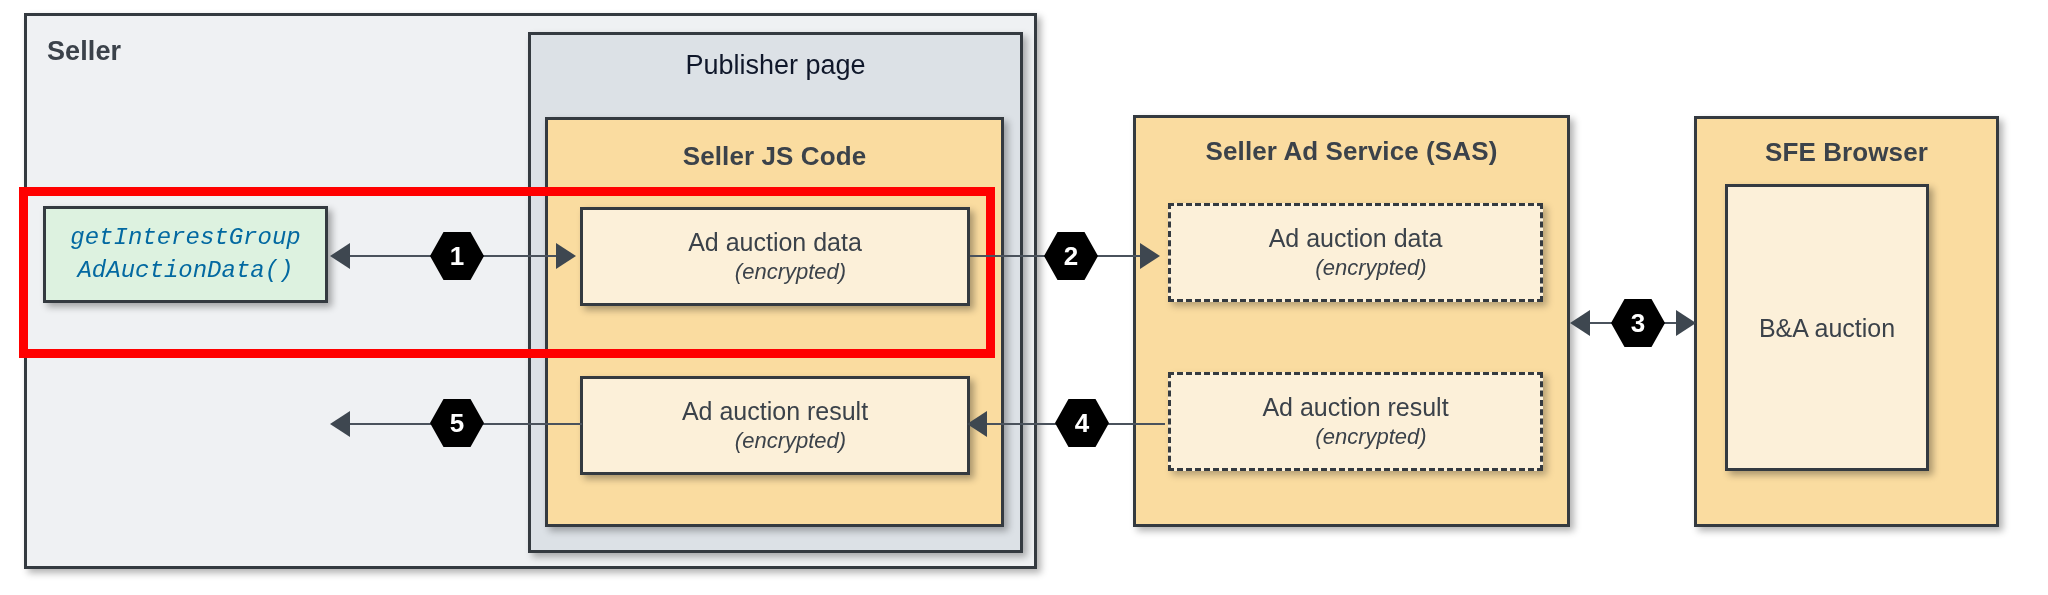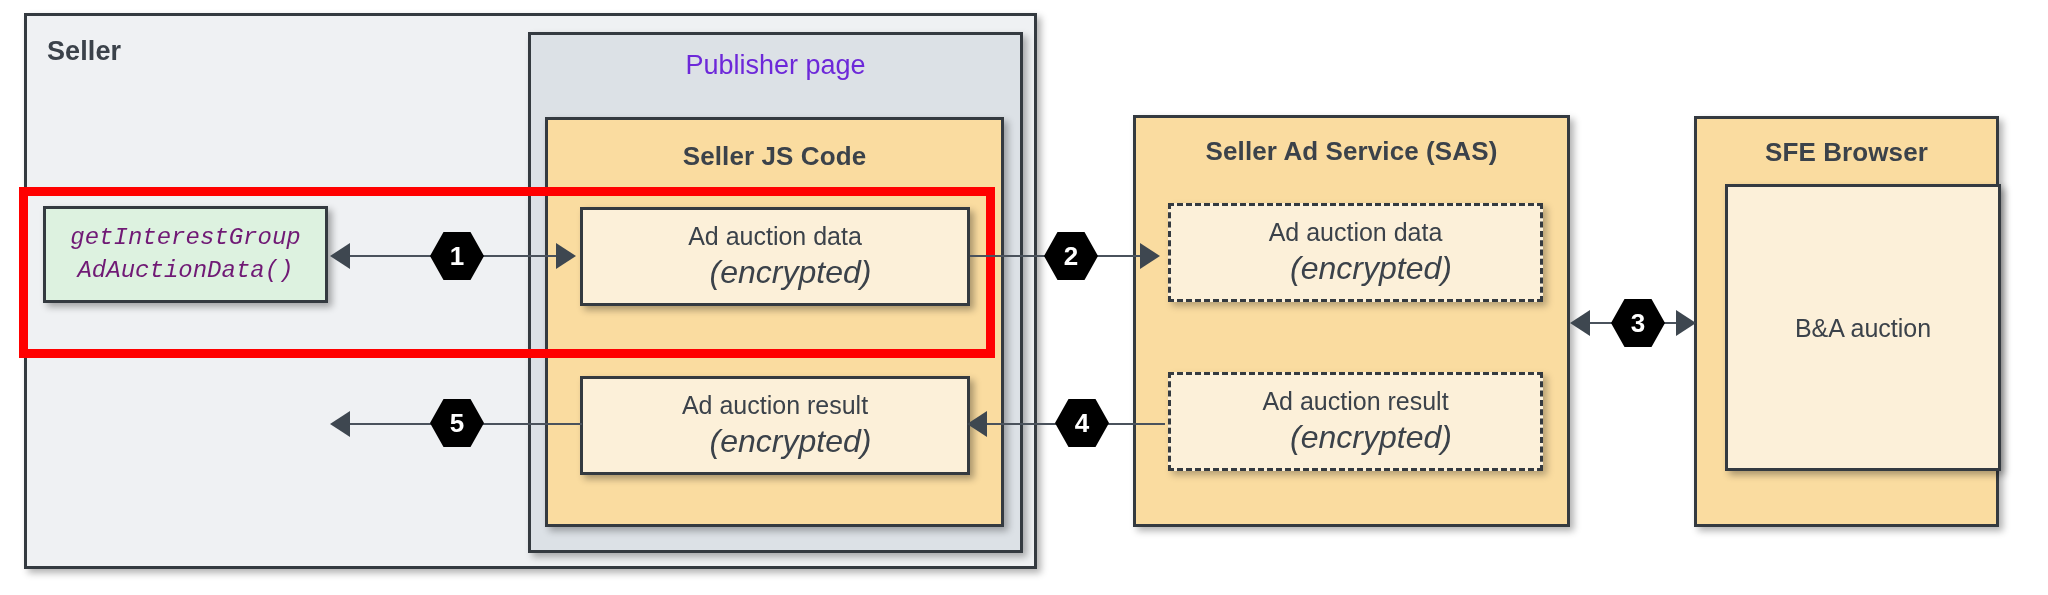--- a/index.html
+++ b/index.html
@@ -34,21 +34,21 @@
   }
 
   .panel-title {
     font-weight: bold;
     color: #3b424a;
     letter-spacing: 0.1px;
     white-space: nowrap;
   }
   .plain-title {
     font-weight: normal;
-    color: #6d28d9;
+    color: #0f172a;
     white-space: nowrap;
   }
 
   
   #browser {
     left: 24px; top: 13px;
     width: 1013px; height: 556px;
     background: #eff1f3;
     align-items: flex-start;
   }
@@ -121,41 +121,41 @@
     border: 3px dashed #343a40;
     box-shadow: 4px 4px 7px rgba(0,0,0,0.28);
   }
   .cream { background: #fcf0d9; }
   .green { background: #ddf2e0; }
 
   .mono-italic {
     font-family: "Liberation Mono", "DejaVu Sans Mono", monospace;
     font-style: italic;
     font-size: 24px;
-    color: #701a75;
+    color: #0369a1;
     white-space: pre-line;
     line-height: 1.35;
   }
   .card .l1 { font-size: 25px; }
-  .card .l2 { font-size: 32px; font-style: italic; margin-left: 31px; }
+  .card .l2 { font-size: 22px; font-style: italic; margin-left: 31px; }
 
   
   #api-getigdata { left: 43px;  top: 206px; width: 285px; height: 97px; }
   #api-runadauction { left: 43px; top: 374px; width: 285px; height: 97px; }
 
   
   #sjs-data   { left: 580px; top: 207px; width: 390px; height: 99px; }
   #sjs-result { left: 580px; top: 376px; width: 390px; height: 99px; }
 
   
   #sas-data   { left: 1168px; top: 203px; width: 375px; height: 99px; }
   #sas-result { left: 1168px; top: 372px; width: 375px; height: 99px; }
 
   
-  #sfe-bna { left: 1725px; top: 184px; width: 276px; height: 287px; font-size: 25px; }
+  #sfe-bna { left: 1725px; top: 184px; width: 204px; height: 287px; font-size: 25px; }
 
   
   #redbox {
     position: absolute;
     left: 19px; top: 187px;
     width: 976px; height: 171px;
     border: 9px solid #ff0000;
     box-sizing: border-box;
     background: transparent;
     z-index: 40;

